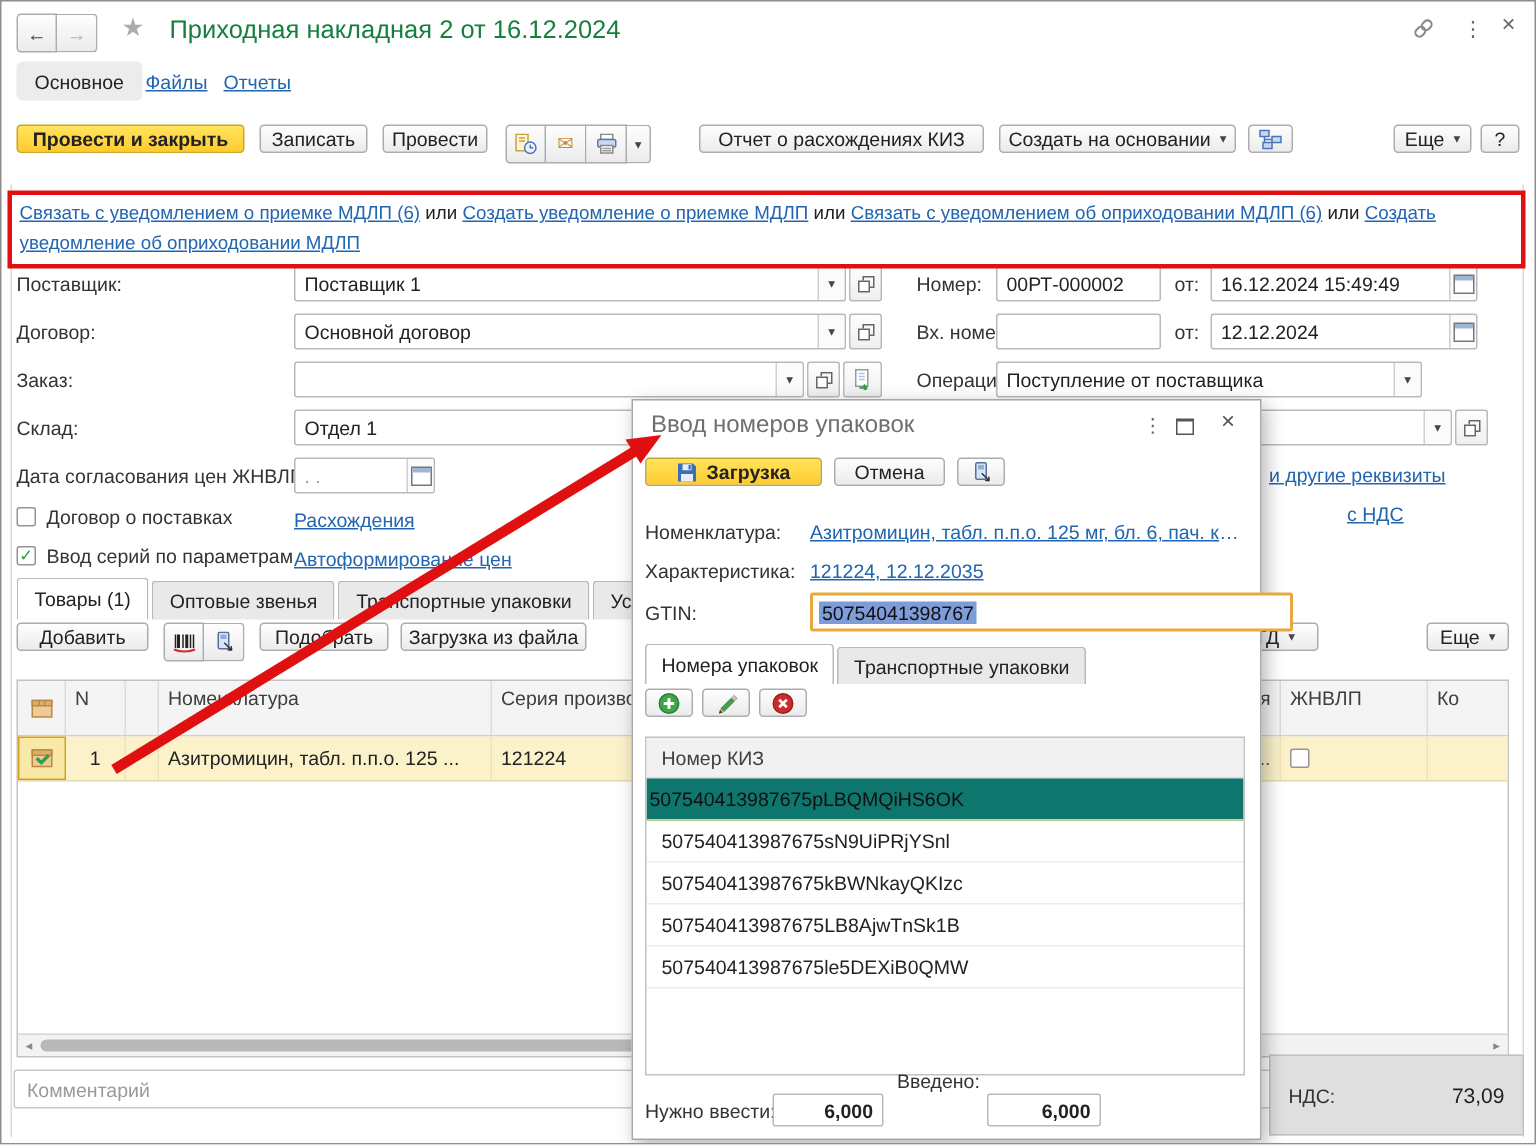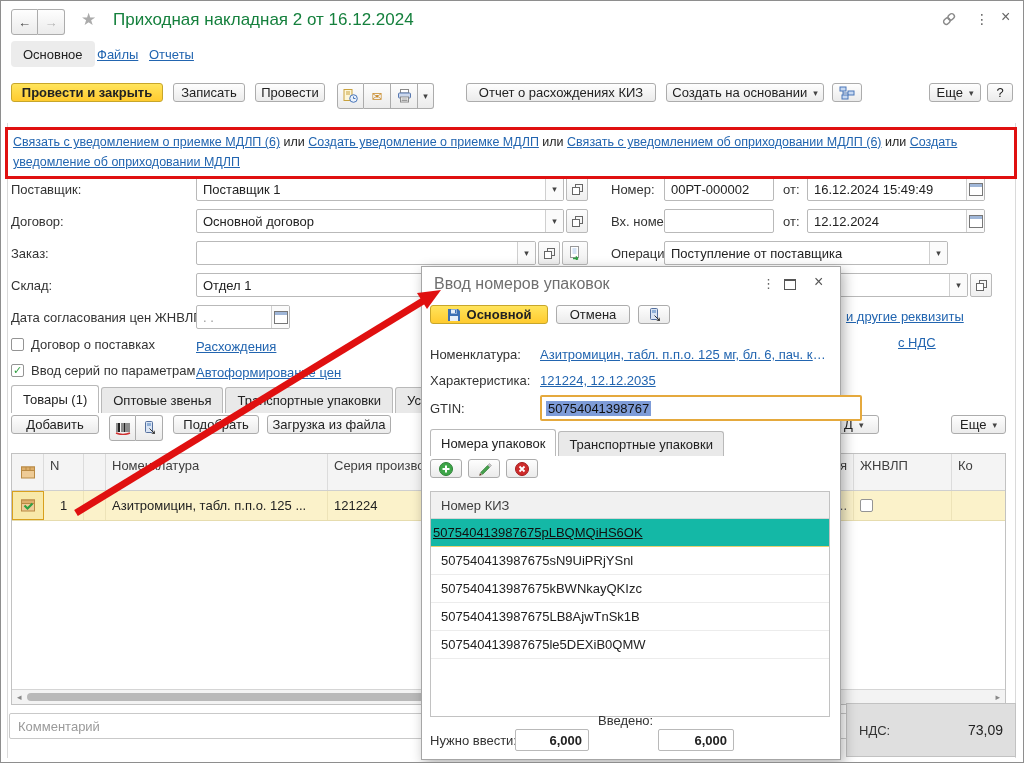--- a/index.html
+++ b/index.html
@@ -44,21 +44,21 @@
   .gtr>div{border-right:1px solid #EDE3B8;padding:0 6px;box-sizing:border-box;display:flex;align-items:center;white-space:nowrap;overflow:hidden;}
   .hsb{height:14px;border-top:1px solid #D5D5D5;background:#F3F3F3;display:flex;align-items:center;color:#888;font-size:9px;}
   .thumb{height:8px;background:#B9B9B9;border-radius:4px;}
   .modal{position:absolute;left:420px;top:265px;width:418px;height:492px;background:#fff;border:1px solid #A6A6A6;
          box-shadow:3px 4px 12px rgba(0,0,0,.3);z-index:30;}
   .mtab{height:24px;display:flex;align-items:center;padding:0 10px;border:1px solid #B9B9B9;border-bottom:none;
         background:#E9E9E9;border-radius:3px 3px 0 0;white-space:nowrap;justify-content:center;}
   .mtab.active{background:#fff;height:26px;}
   .klist{position:absolute;left:8px;top:224px;width:400px;height:226px;border:1px solid #C2C2C2;box-sizing:border-box;overflow:hidden;}
   .krow{height:27px;display:flex;align-items:center;padding:0 10px;border-bottom:1px solid #ECECEC;white-space:nowrap;}
-  .krow.sel{background:#14b8a6;border-bottom:1px solid #E8D070;text-decoration:underline;}
+  .krow.sel{background:#0f766e;border-bottom:1px solid #E8D070;}
   .khead{height:26px;display:flex;align-items:center;padding:0 10px;background:#F1F1F1;border-bottom:1px solid #D5D5D5;color:#3E3E3E;}
   .numin{border:1px solid #B9B9B9;border-radius:2px;height:22px;display:flex;align-items:center;
          justify-content:flex-end;padding:0 6px;font-weight:bold;box-sizing:border-box;background:#fff;}
   .sel{background:#7E9CD8;color:#101010;padding:0 2px;}
   .vatp{position:absolute;left:845px;top:702px;width:170px;height:54px;background:#DFDFDF;border:1px solid #C2C2C2;
         display:flex;align-items:center;padding:0 12px;box-sizing:border-box;z-index:10;}
   .cmt{position:absolute;left:8px;top:712px;width:996px;height:26px;border:1px solid #C9C9C9;border-radius:2px;
        padding:0 8px;box-sizing:border-box;font:13px "Liberation Sans","DejaVu Sans",sans-serif;color:#333;}
   .cmt::placeholder{color:#9A9A9A;}
   .redbox{position:absolute;left:4px;top:126px;width:1012px;height:52px;border:3px solid #E01010;box-sizing:border-box;
@@ -435,21 +435,21 @@
     <span class="abs ico-max" style="left:362px;top:12px"></span>
     <span class="abs" style="left:392px;top:6px;color:#555;font-size:16px">×</span>
 
     <div class="abs btn btn-y" style="left:8px;top:38px;width:118px">
       <svg width="14" height="14" viewBox="0 0 14 14">
           <path d="M1 1h10l2 2v10H1z" fill="#3D6FB4"></path>
           <rect x="4" y="1.5" width="6" height="4" fill="#E8EEF8"></rect>
           <rect x="8" y="2" width="1.5" height="3" fill="#3D6FB4"></rect>
           <rect x="3" y="8" width="8" height="5" fill="#E8EEF8"></rect>
         </svg>
-      <span>Основной</span>
+      <span>Загрузка</span>
     </div>
     <div class="abs btn" style="left:134px;top:38px;width:74px">
         <span>Отмена</span>
       </div>
     <div class="abs btn" style="left:216px;top:38px;width:32px;padding:0">
       <svg width="14" height="14" viewBox="0 0 14 14">
           <rect x="3.5" y="0.5" width="7" height="11" rx="1" fill="#D9E4F4" stroke="#55709E"></rect>
           <rect x="5" y="2" width="4" height="3" fill="#8FB0D8"></rect>
           <path d="M7.5 7.5l5 5 M12.5 12.5l-2.8-.4 M12.5 12.5l-.4-2.8" stroke="#333" fill="none"></path>
         </svg>

